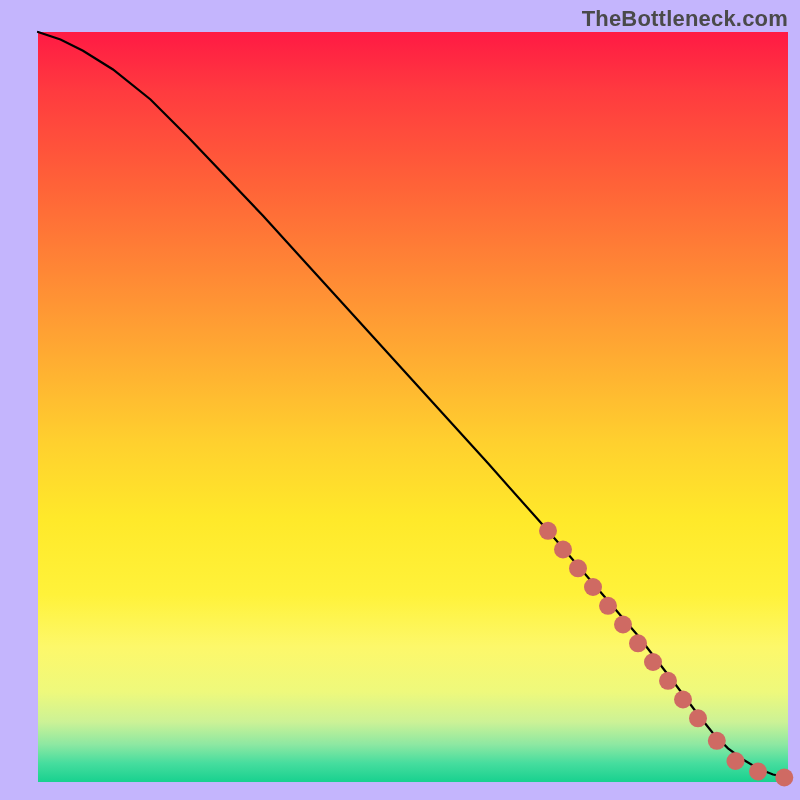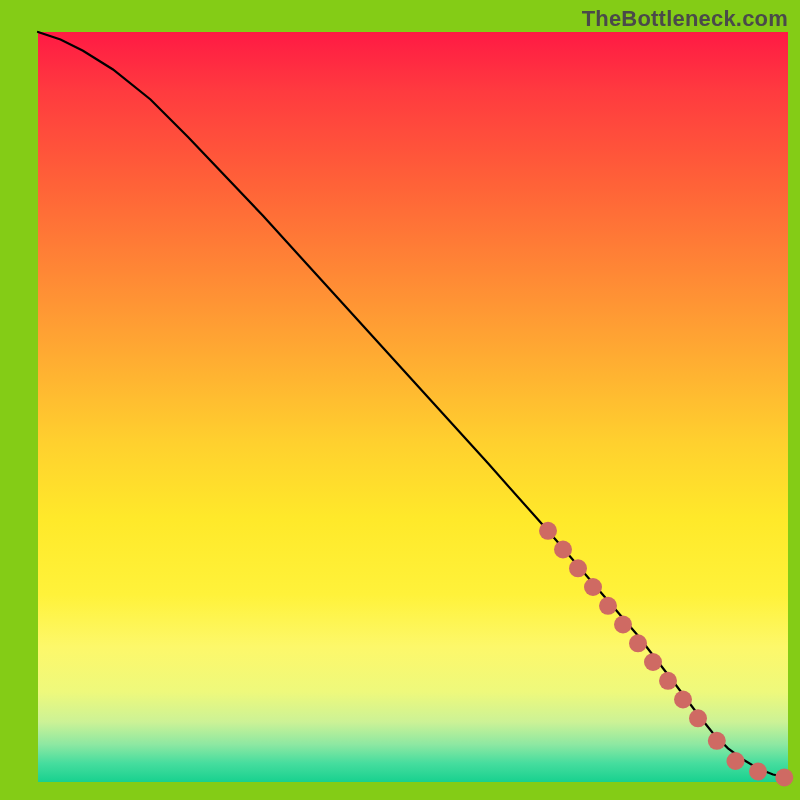--- a/index.html
+++ b/index.html
@@ -9,21 +9,21 @@
     height: 800px;
     background: #000;
     overflow: hidden;
   }
   .frame {
     position: absolute;
     left: 0;
     top: 0;
     width: 800px;
     height: 800px;
-    background: #84cc16;
+    background: #c4b5fd;
   }
   .plot-area {
     position: absolute;
     left: 38px;
     top: 32px;
     width: 750px;
     height: 750px;
     background: linear-gradient(to bottom,
       #ff1a44 0%,
       #ff3b3f 8%,

